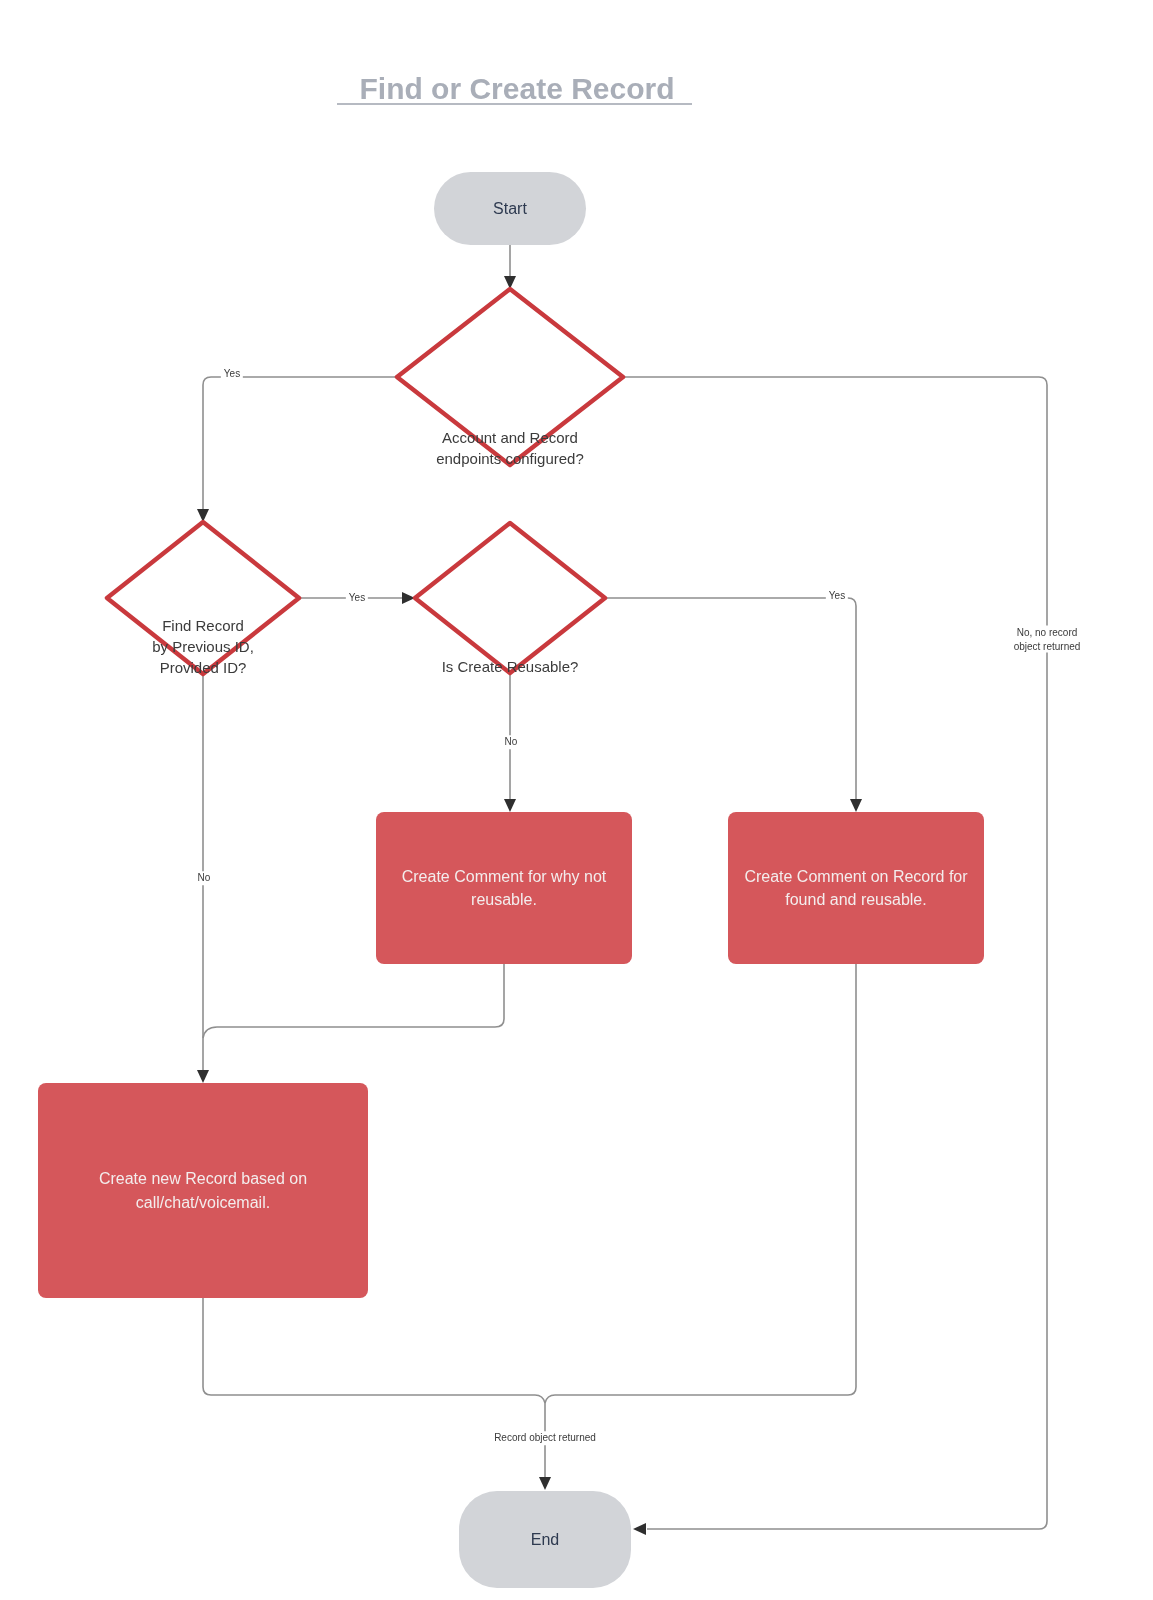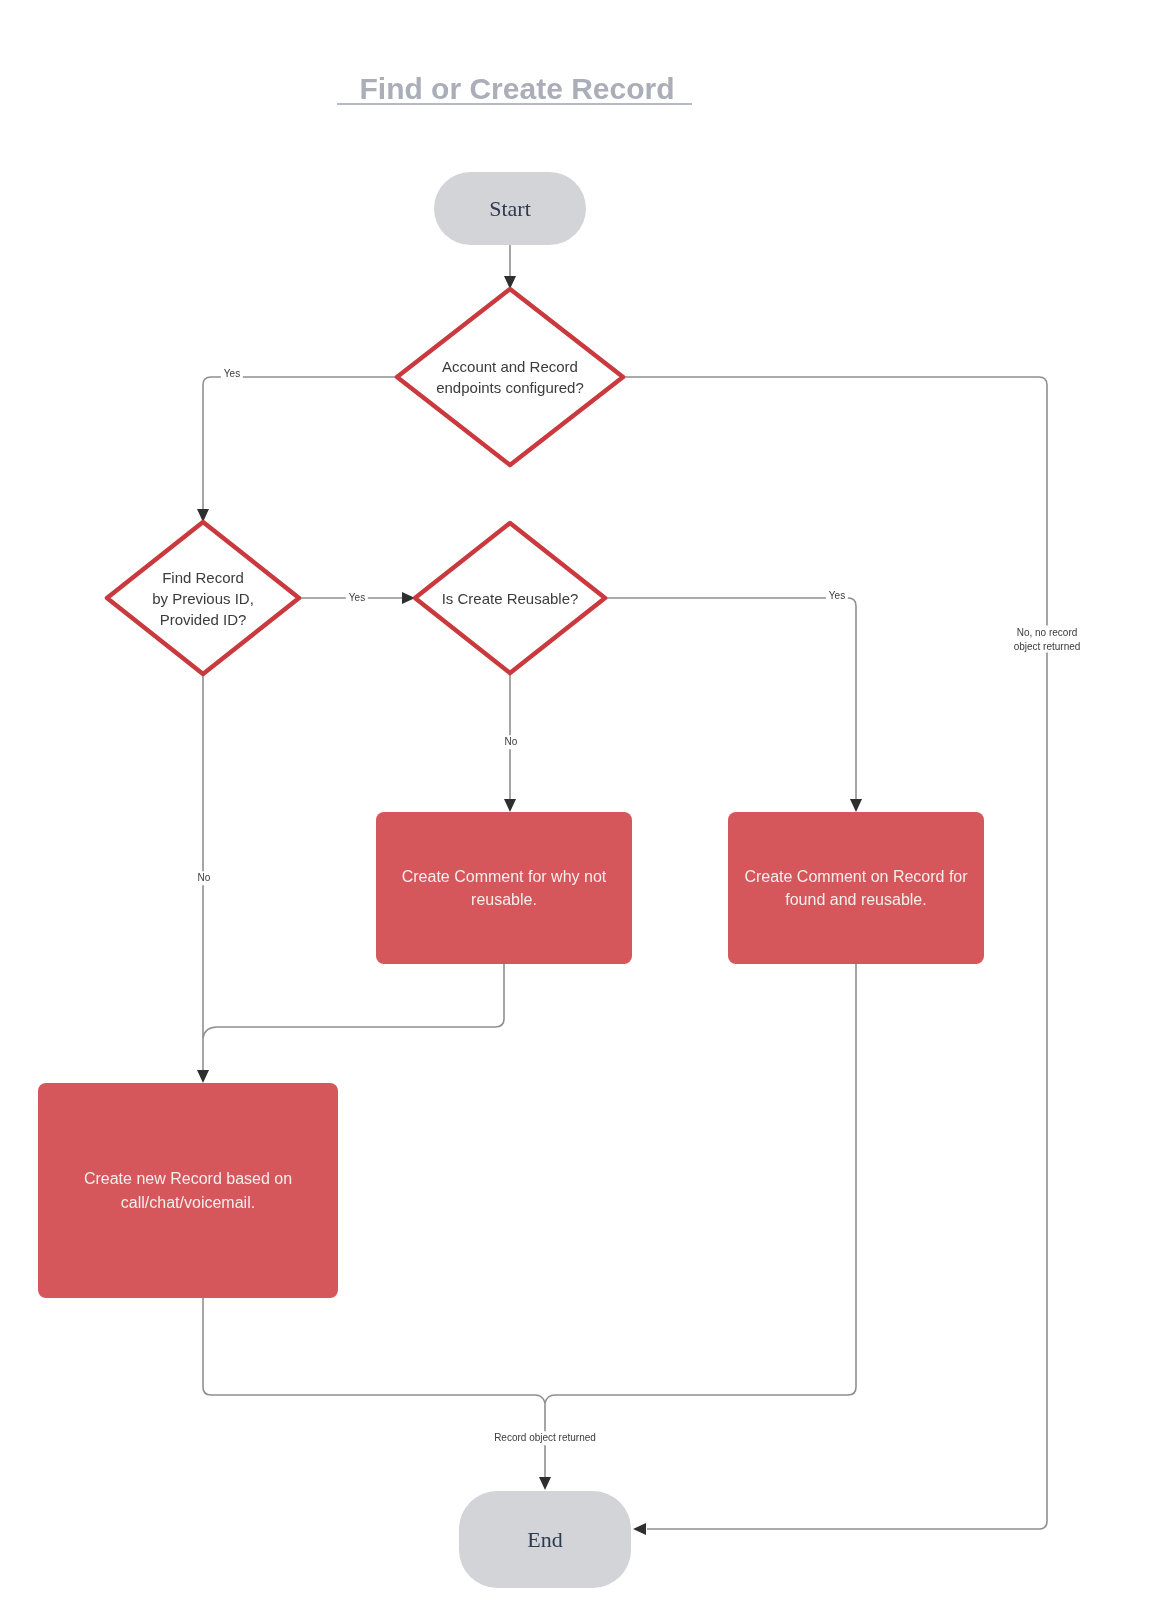--- a/index.html
+++ b/index.html
@@ -15,28 +15,28 @@
     background:var(--title_underline);
   }
 
   .connectors { position:absolute; left:0; top:0; }
   .edge { stroke:var(--connector); stroke-width:1.6; fill:none; }
   .arrowhead { fill:var(--arrowhead); stroke:none; }
 
   .node { position:absolute; display:flex; align-items:center; justify-content:center; text-align:center; box-sizing:border-box; }
   .terminator {
     background:var(--terminator_fill); border-radius:38px;
-    color:var(--terminator_text); font-size:22px;font-family:Liberation Serif, serif;
+    color:var(--terminator_text); font-size:16px;
   }
   .process {
     background:var(--process_fill); border-radius:8px;
     color:var(--process_text); font-size:16px; line-height:1.45;
     white-space:pre-line; padding:6px;
   }
-  .decision { background:transparent; }
+  .decision { background:transparent;align-items:flex-end; }
   .decision > svg { position:absolute; left:0; top:0; }
   .decision-poly { fill:#ffffff; stroke:var(--decision_stroke); stroke-width:4.5; stroke-linejoin:round; }
   .dlabel {
     position:relative; font-size:15px; color:var(--node_text);
     line-height:1.4; white-space:pre-line; text-align:center;
   }
 
   .edge-label {
     position:absolute; transform:translate(-50%,-50%);
     background:#ffffff; color:var(--node_text);
@@ -114,21 +114,21 @@
   <div class="node process" style="left:728px; top:812px; width:256px; height:152px;">
     <span>Create Comment on Record for
 found and reusable.</span>
   </div>
 
   <div class="node process" style="left:376px; top:812px; width:256px; height:152px;">
     <span>Create Comment for why not
 reusable.</span>
   </div>
 
-  <div class="node process" style="left:38px; top:1083px; width:300px; height:215px;">
+  <div class="node process" style="left:38px; top:1083px; width:330px; height:215px;">
     <span>Create new Record based on
 call/chat/voicemail.</span>
   </div>
 
   <div class="node terminator" style="left:459px; top:1491px; width:172px; height:97px;">
     <span>End</span>
   </div>
 
   <span class="edge-label" style="left:232px; top:374px;">Yes</span>
   <span class="edge-label" style="left:1047px; top:639px;">No, no record

